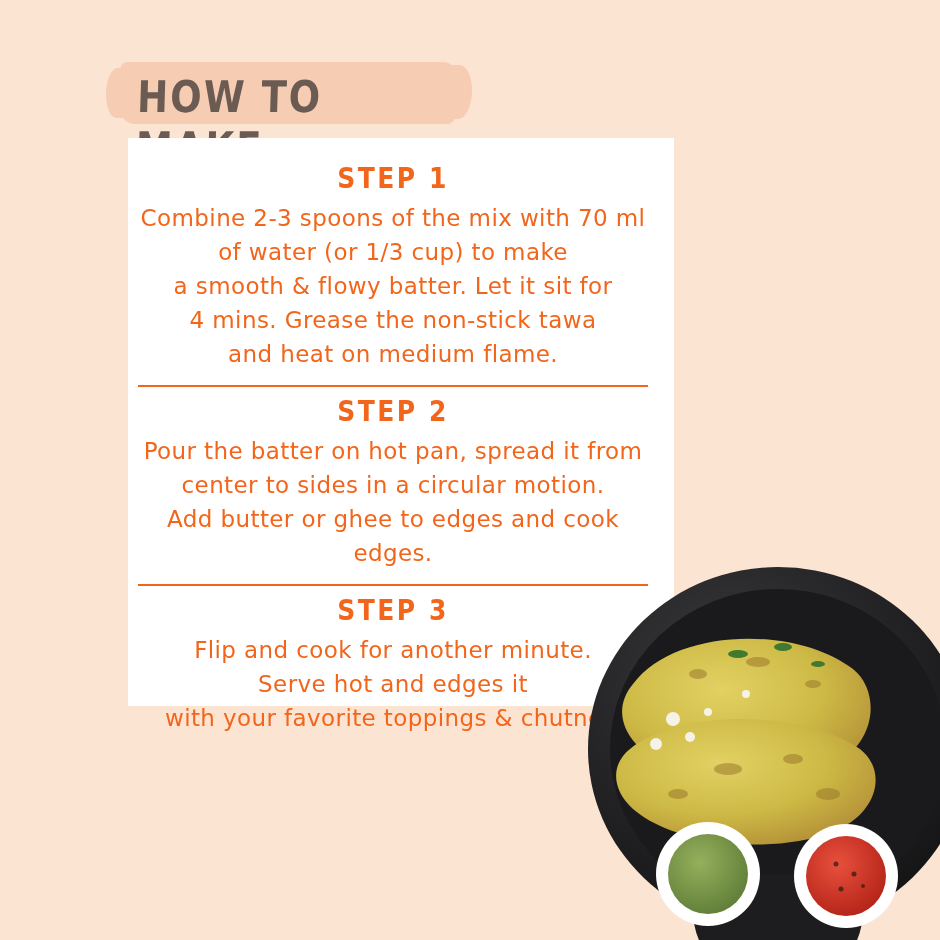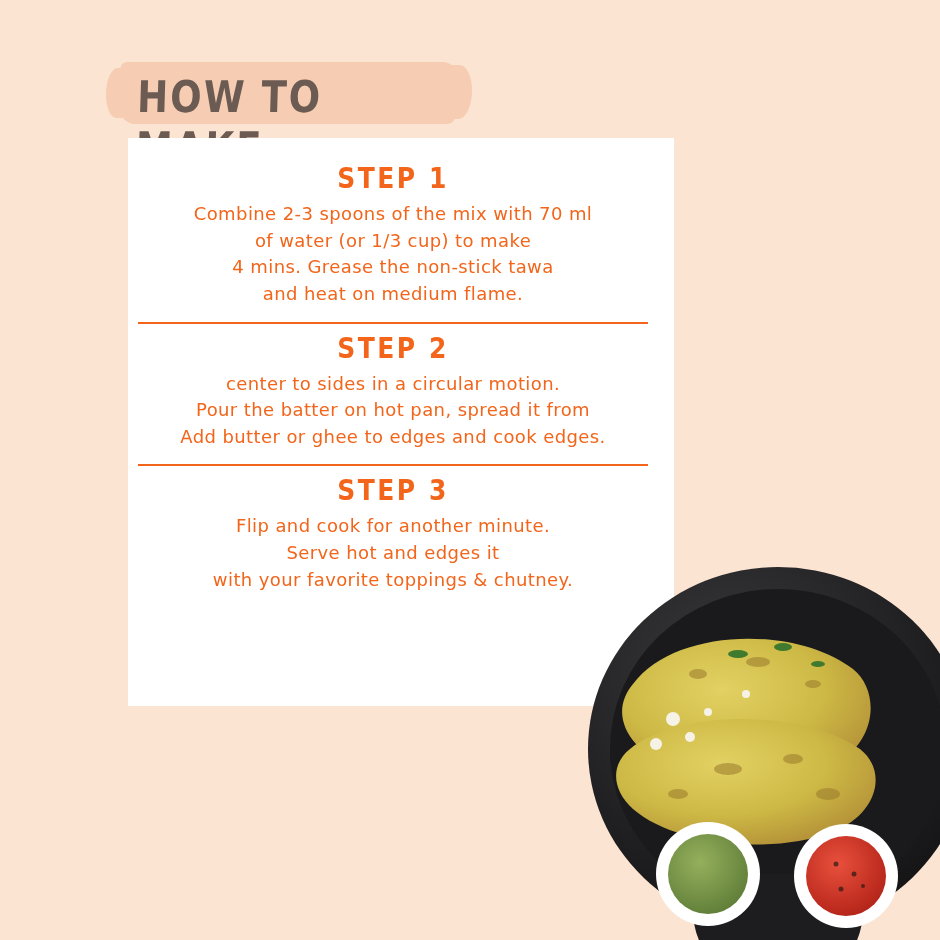--- a/index.html
+++ b/index.html
@@ -85,21 +85,21 @@
   .step-title {
     color: #f2651a;
     font-weight: bold;
     font-size: 25px;
     letter-spacing: 2.5px;
     margin: 10px 0 8px 0;
     transform: scaleY(1.1);
   }
   .step-body {
     color: #f2651a;
-    font-size: 18px;
+    font-size: 23px;
     line-height: 1.48;
     letter-spacing: 0.4px;
     padding: 0 6px;
   }
   .step-body span { display: block; }
   .divider {
     height: 2px;
     background: #f2651a;
     margin: 14px 10px 4px 10px;
   }
@@ -122,32 +122,33 @@
   <div class="heading-text">How To Make</div>
 </div>
 
 <div class="card">
 
   <div class="step-block">
     <div class="step-title">STEP 1</div>
     <div class="step-body">
       <span>Combine  2-3 spoons of the mix with 70 ml</span>
       <span>of water (or 1/3 cup)  to make</span>
+      <span>a smooth &amp; flowy batter. Let it sit for</span>
       <span>4 mins. Grease the non-stick tawa</span>
       <span>and heat on medium flame.</span>
     </div>
   </div>
 
   <div class="divider"></div>
 
   <div class="step-block">
     <div class="step-title">STEP 2</div>
     <div class="step-body">
+      <span>Pour the batter on hot pan, spread it from</span>
       <span>center to sides in a circular motion.</span>
-      <span>Pour the batter on hot pan, spread it from</span>
       <span>Add butter or ghee to edges and cook edges.</span>
     </div>
   </div>
 
   <div class="divider"></div>
 
   <div class="step-block">
     <div class="step-title">STEP 3</div>
     <div class="step-body">
       <span>Flip and cook for another minute.</span>

